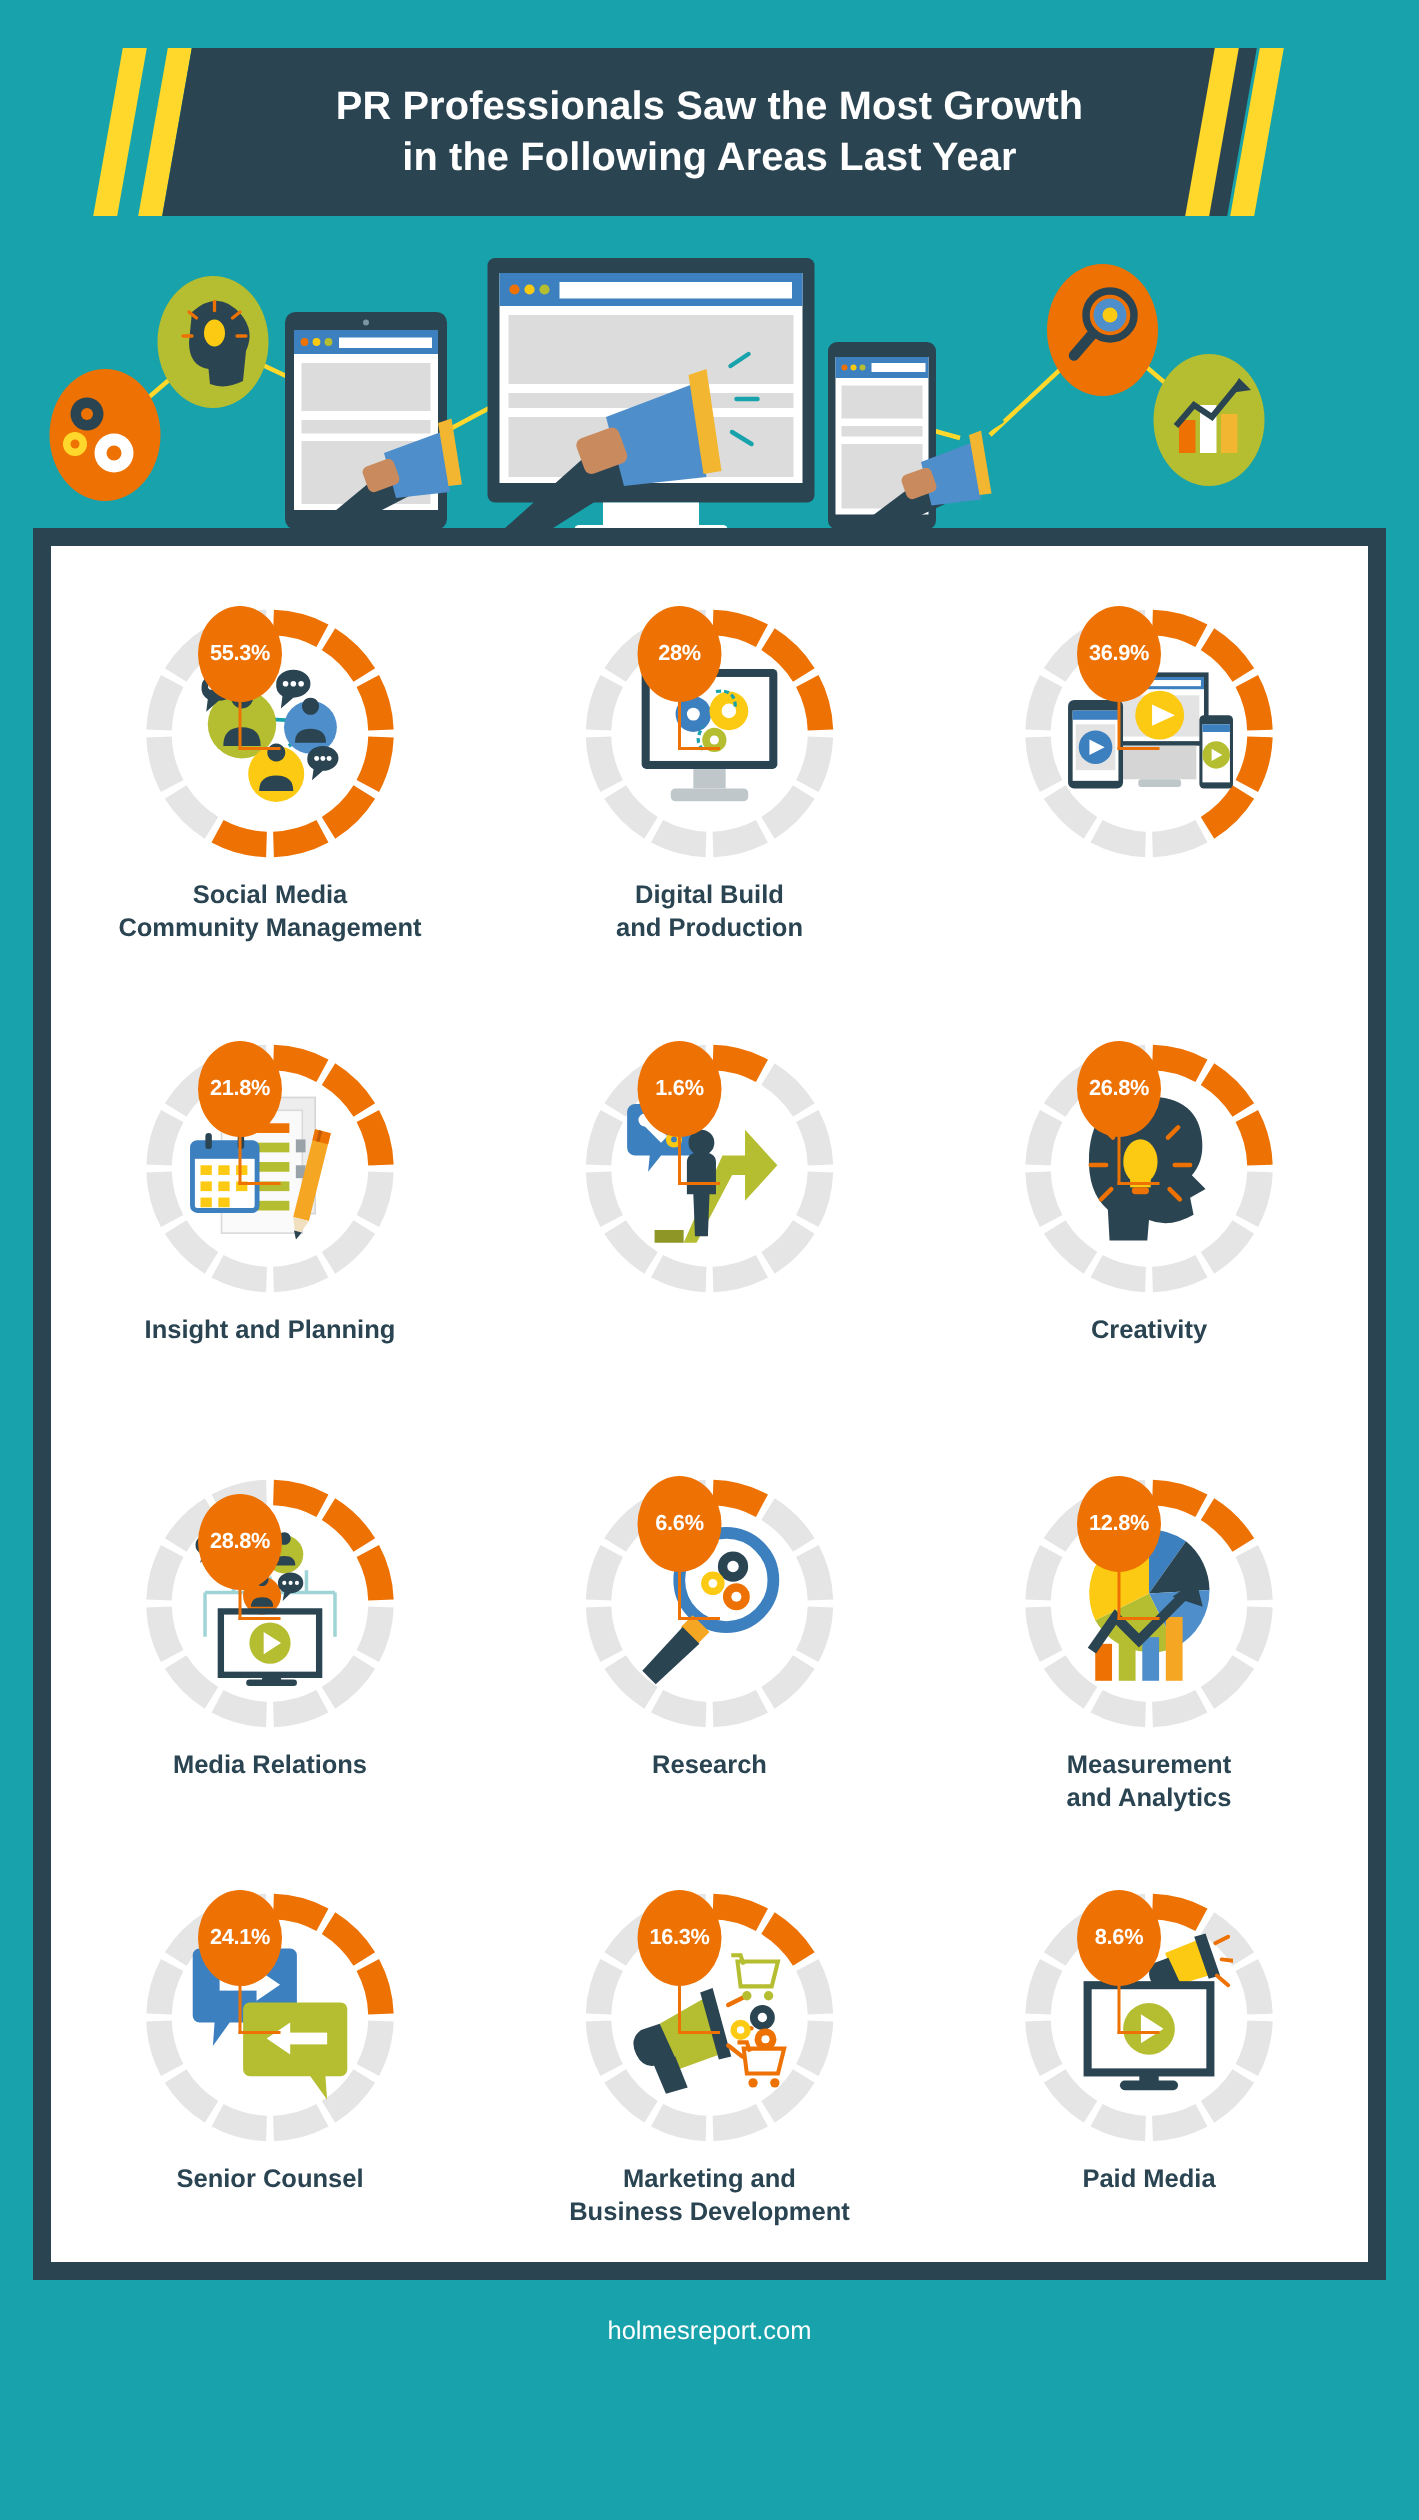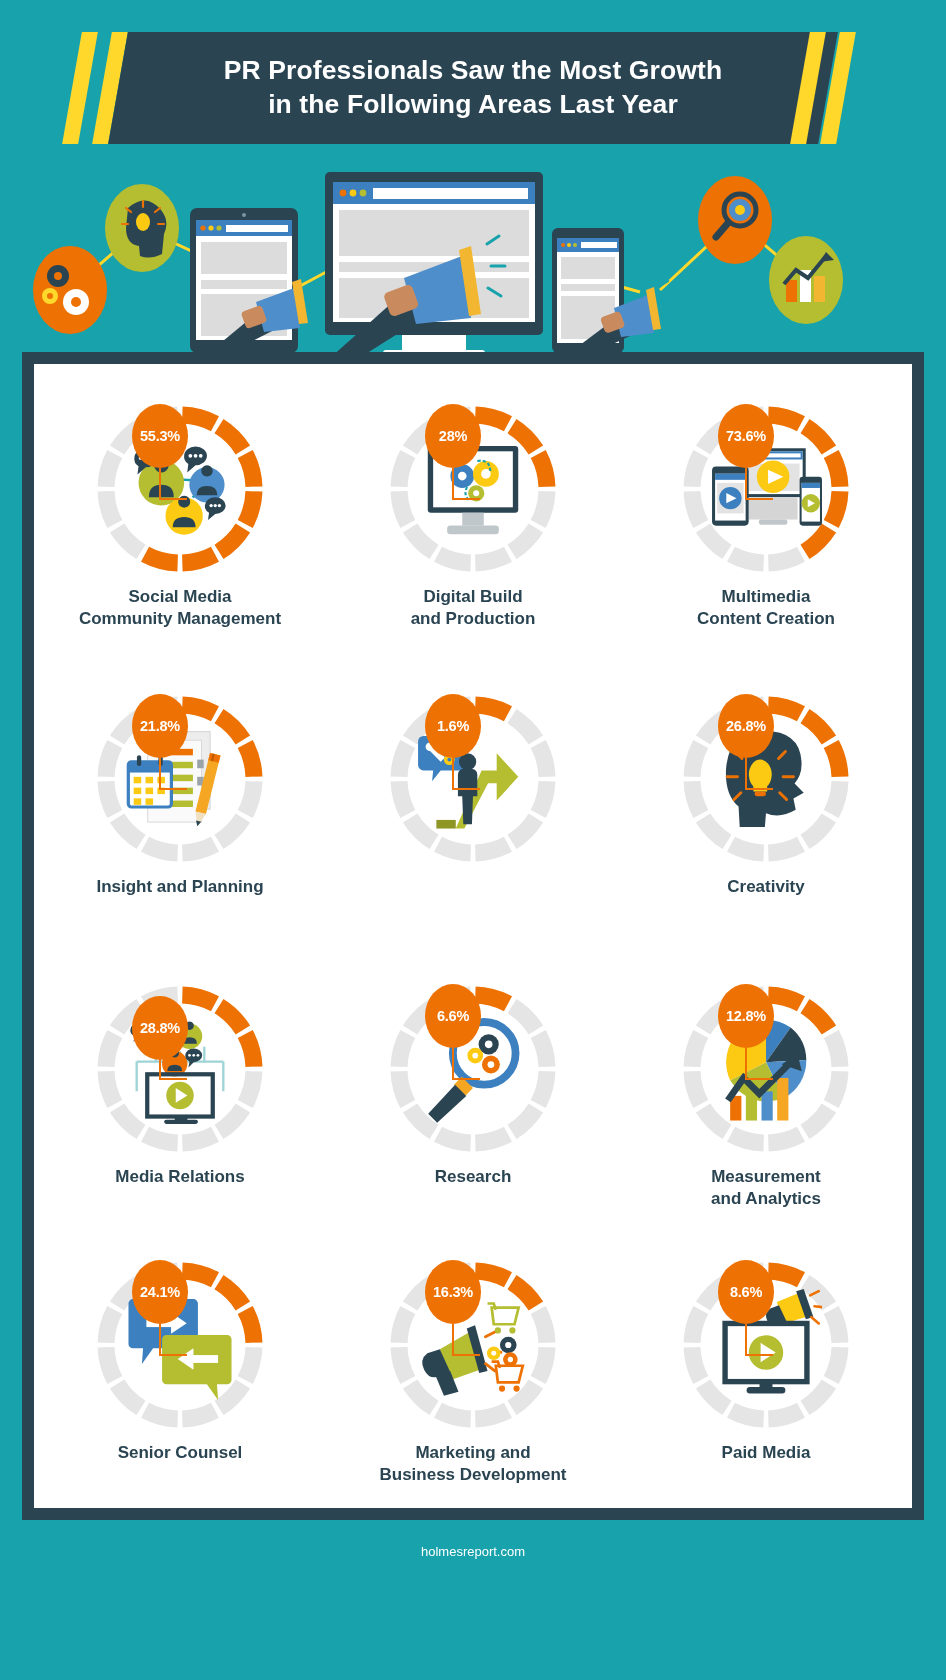--- a/index.html
+++ b/index.html
@@ -51,21 +51,21 @@
       background:#EE7203;display:flex;align-items:center;justify-content:center;}
   .badge span{color:#fff;font-size:14.5px;font-weight:bold;letter-spacing:-.2px;}
   .leader{position:absolute;border-left:2px solid #EE7203;border-bottom:2px solid #EE7203;}
 
   .cap{position:absolute;left:0;top:206px;width:292px;text-align:center;
       color:#2A4452;font-size:17px;font-weight:bold;line-height:1.3;}
 
   
   .footer{position:absolute;left:0;top:1530px;width:946px;height:150px;
       background:#17A2AC;display:flex;align-items:flex-start;justify-content:center;}
-  .footer span{color:#FFFFFF;font-size:13px;padding-top:14px;}
+  .footer span{color:#FFFFFF;font-size:17px;padding-top:14px;}
 </style>
 </head>
 <body>
 
 <div class="page">
 
   <div class="header">
     <div class="stripe s1"></div>
     <div class="stripe s2"></div>
     <div class="banner"></div>
@@ -366,25 +366,21 @@
             <rect x="88" y="36" width="22" height="48" rx="3" fill="#2A4452"></rect>
             <rect x="90" y="42" width="18" height="38" fill="#FFFFFF"></rect>
             <rect x="90" y="42" width="18" height="5" fill="#3D80BF"></rect>
             <ellipse cx="99" cy="62" rx="9" ry="9" fill="#B5BD31"></ellipse>
             <polygon points="96,58 103,62 96,66" fill="#FFFFFF"></polygon>
           </svg>
         </div>
       </div>
       <div class="leader" style="left: 125px; top: 88px; width: 26px; height: 30px;"></div>
       <div class="badge" style="left: 98px; top: 24px;">
-        <span>73.6%</span>
-      </div>
-      <div class="cap">
-        <div>Multimedia</div>
-        <div>Content Creation</div>
+        <span>36.9%</span>
       </div>
     </div>
 
     <div class="cell" style="left:0px;top:306px;">
       <div class="donut-wrap">
         <svg viewBox="0 0 190 190">
             <g class="ring">
               <path d="M97.5913876239456 12.540708769827148 A82.5 82.5 0 0 1 133.98543810169696 22.292465204638148 L125.95207509892305 37.27462388974301 A65.5 65.5 0 0 0 97.05740471961741 29.532320296044574 Z" fill="#EE7203"></path>
               <path d="M138.4738531284759 24.883852828583727 A82.5 82.5 0 0 1 165.1161471714163 51.5261468715241 L150.6679713906396 60.48439539496762 A65.5 65.5 0 0 0 129.51560460503237 39.33202860936041 Z" fill="#EE7203"></path>
               <path d="M167.70753479536185 56.01456189830304 A82.5 82.5 0 0 1 177.45929123017285 92.40861237605442 L160.4676797039554 92.9425952803826 A65.5 65.5 0 0 0 152.725376110257 64.04792490107697 Z" fill="#EE7203"></path>

